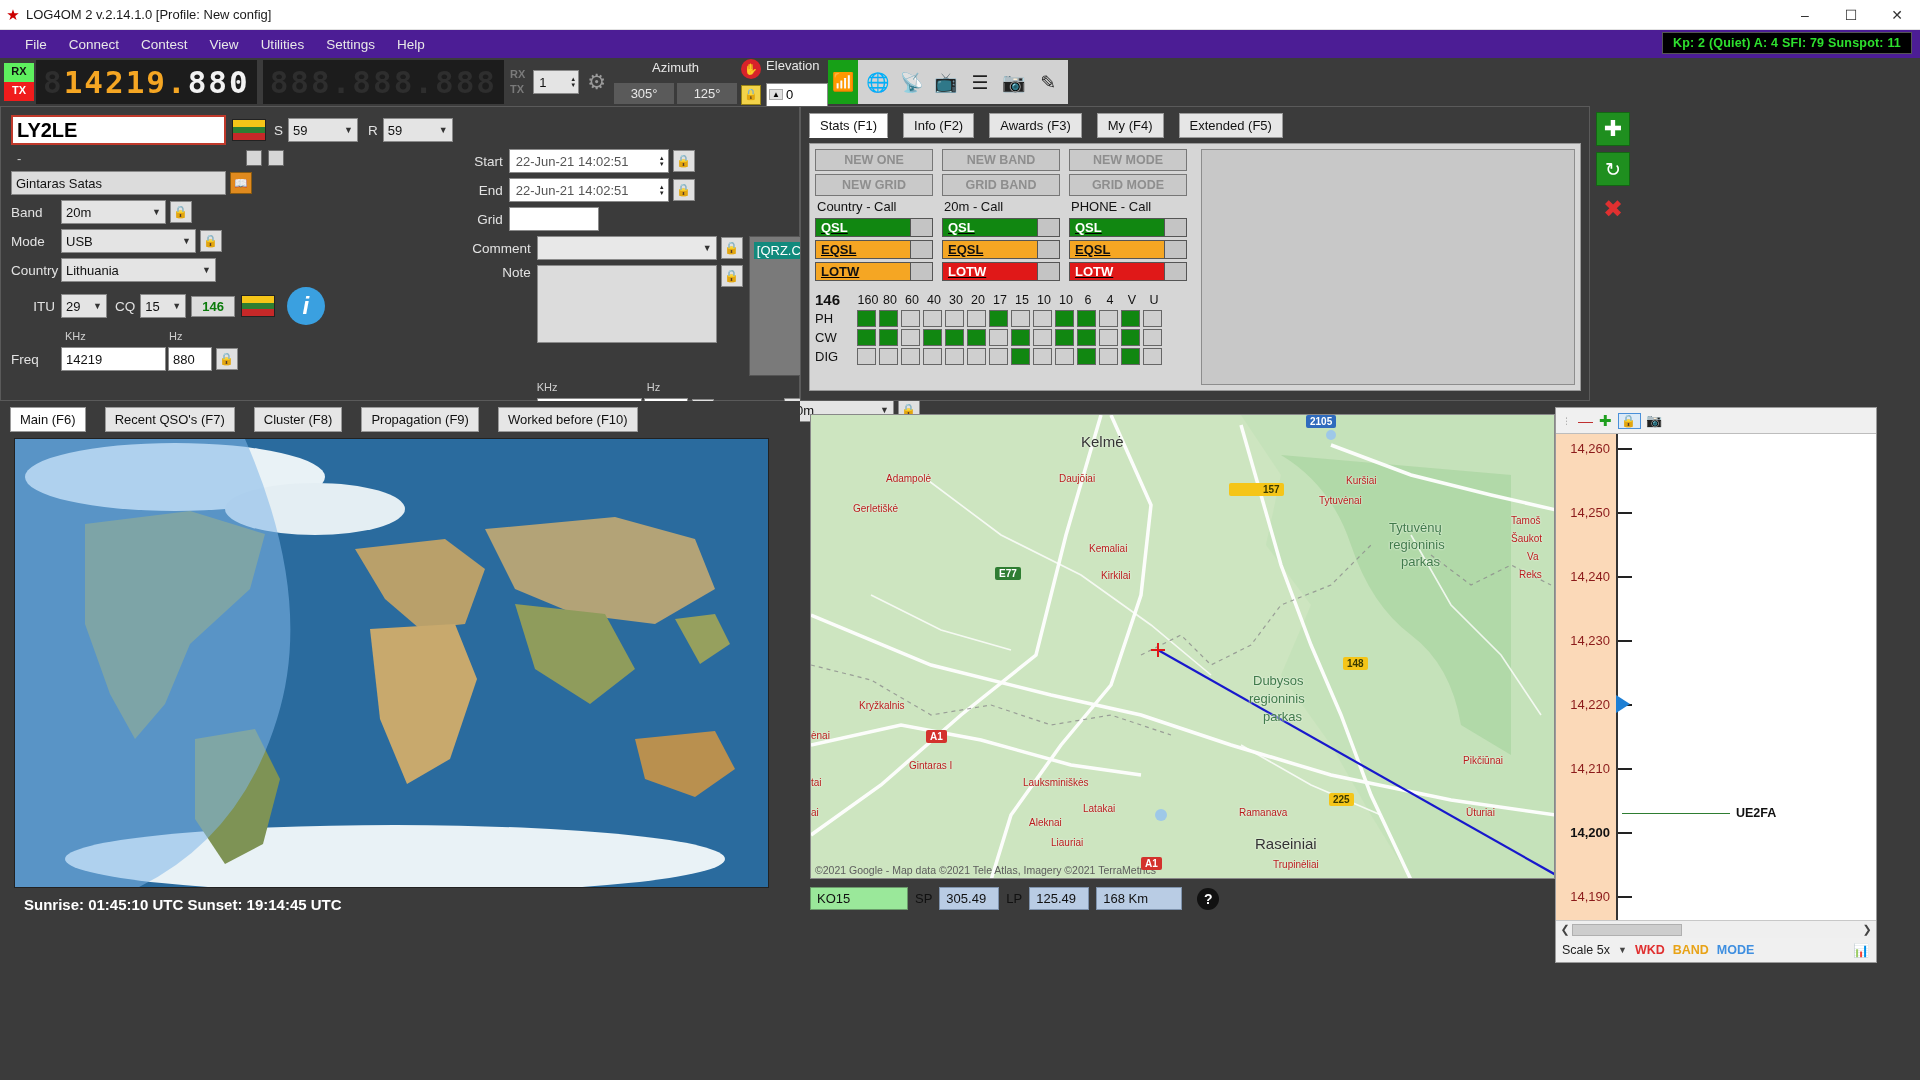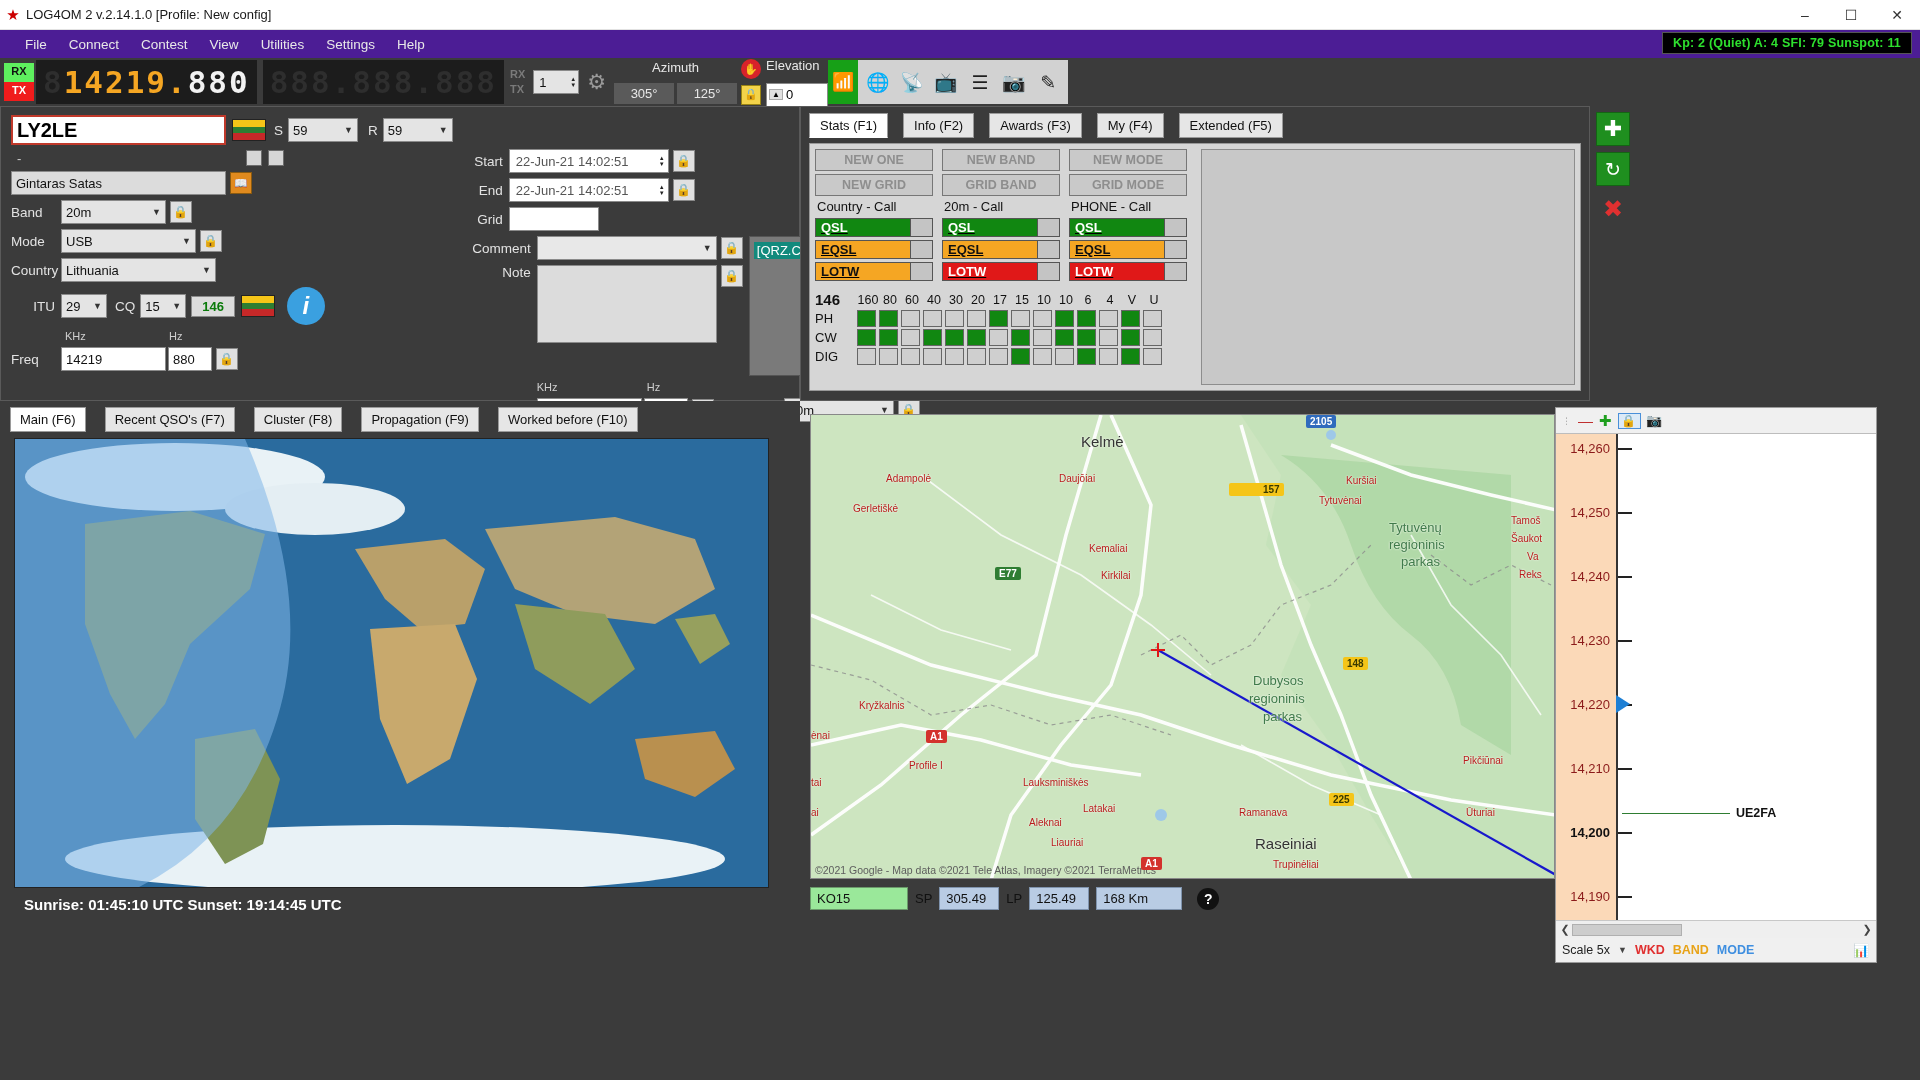--- a/index.html
+++ b/index.html
@@ -690,21 +690,21 @@
             <div class="gm-lbl " style="left: 700px; top: 118px;">Šaukot</div>
             <div class="gm-lbl " style="left: 716px; top: 136px;">Va</div>
             <div class="gm-lbl " style="left: 708px; top: 154px;">Reks</div>
             <div class="gm-lbl " style="left: 278px; top: 128px;">Kemaliai</div>
             <div class="gm-lbl " style="left: 290px; top: 155px;">Kirkilai</div>
             <div class="gm-lbl park" style="left: 442px; top: 258px;">Dubysos</div>
             <div class="gm-lbl park" style="left: 438px; top: 276px;">regioninis</div>
             <div class="gm-lbl park" style="left: 452px; top: 294px;">parkas</div>
             <div class="gm-lbl " style="left: 48px; top: 285px;">Kryžkalnis</div>
             <div class="gm-lbl " style="left: 0px; top: 315px;">ėnai</div>
-            <div class="gm-lbl " style="left: 98px; top: 345px;">Profile I</div>
+            <div class="gm-lbl " style="left: 98px; top: 345px;">Gintaras I</div>
             <div class="gm-lbl " style="left: 0px; top: 362px;">tai</div>
             <div class="gm-lbl " style="left: 0px; top: 392px;">ai</div>
             <div class="gm-lbl " style="left: 212px; top: 362px;">Lauksminiškės</div>
             <div class="gm-lbl " style="left: 272px; top: 388px;">Latakai</div>
             <div class="gm-lbl " style="left: 218px; top: 402px;">Aleknai</div>
             <div class="gm-lbl " style="left: 240px; top: 422px;">Liauriai</div>
             <div class="gm-lbl " style="left: 428px; top: 392px;">Ramanava</div>
             <div class="gm-lbl big" style="left: 444px; top: 420px;">Raseiniai</div>
             <div class="gm-lbl " style="left: 462px; top: 444px;">Trupinėliai</div>
             <div class="gm-lbl " style="left: 652px; top: 340px;">Pikčiūnai</div>

